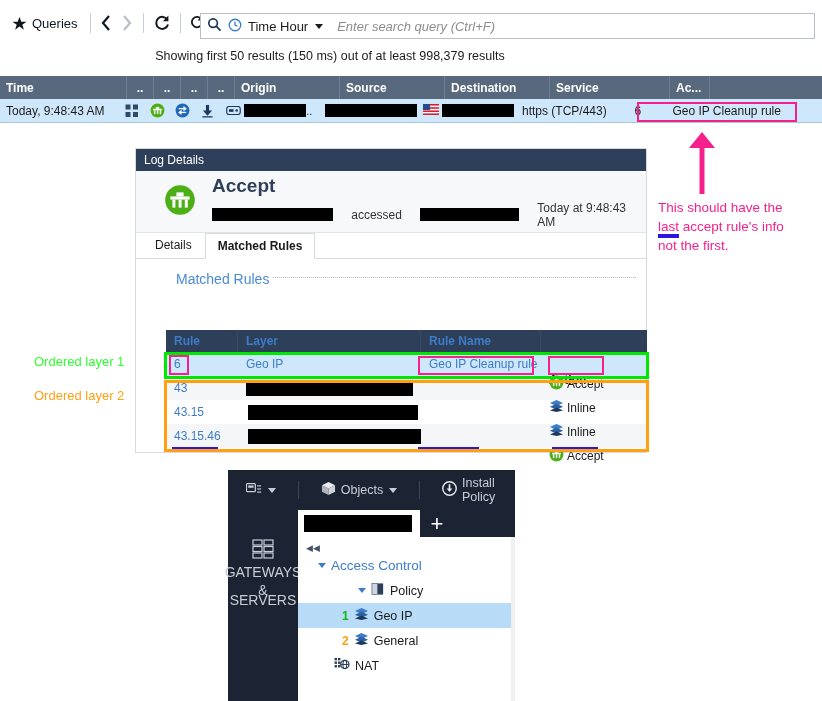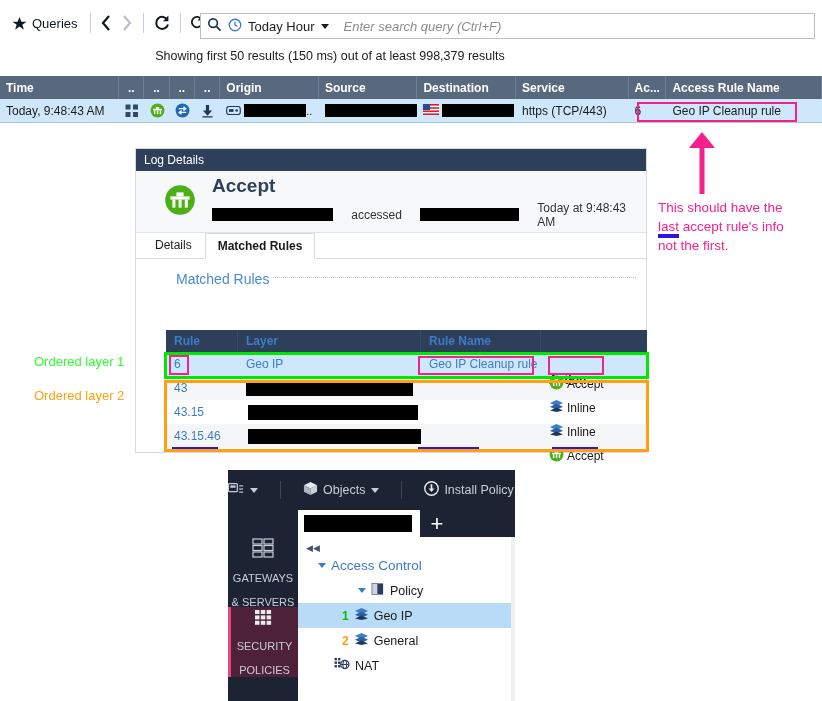--- a/index.html
+++ b/index.html
@@ -103,28 +103,28 @@
   .blue-ul{ position:absolute; height:5px; background:#2b17e0; }
 
   
   .anno-green{ position:absolute; color:#2eff2e; font-size:13px; white-space:nowrap; }
   .anno-orange{ position:absolute; color:#ffa013; font-size:13px; white-space:nowrap;}
   #anno-note{ position:absolute; left:658px; top:198px; width:164px; color:#f4218c; font-size:13.5px; line-height:19px;}
   #anno-note u{ text-decoration:none; border-bottom:4px solid #2b17e0; padding-bottom:0px;}
 
   
   #sc-panel{ position:absolute; left:228px; top:470px; width:287px; height:231px; background:#1c2333; }
-  #sc-toolbar{ height:40px; display:flex; align-items:center; gap:12px; color:#c9ced6; font-size:12.5px;}
+  #sc-toolbar{ height:40px; display:flex; align-items:center; padding-left:18px; gap:12px; color:#c9ced6; font-size:12.5px;}
   .sc-sep{ width:1px; height:18px; background:#3a445a; margin:0 10px;}
   .sc-item{ display:flex; align-items:center; gap:5px; cursor:pointer;}
   #sc-tabbar{ position:absolute; left:70px; top:40px; width:217px; height:27px; display:flex; align-items:center; }
   #sc-tab{ width:122px; height:27px; background:#ffffff; display:flex; align-items:center; padding-left:6px;}
   #sc-plus{ width:34px; height:27px; color:#fff; display:flex; align-items:center; justify-content:center; font-size:22px; cursor:pointer;}
   #sc-left{ position:absolute; left:0; top:67px; width:70px; height:164px; background:#1c2333; }
-  .sc-nav{ height:70px; display:flex; flex-direction:column; align-items:center; justify-content:center; gap:14px; color:#c9ced6; font-size:11px; text-align:center; line-height:10px; cursor:pointer;}
+  .sc-nav{ height:70px; display:flex; flex-direction:column; align-items:center; justify-content:center; gap:8px; color:#c9ced6; font-size:14px; text-align:center; line-height:10px; cursor:pointer;}
   .sc-nav.active{ background:#4d2238; border-left:3px solid #e8487f;}
   #sc-content{ position:absolute; left:70px; top:67px; width:217px; height:164px; background:#ffffff; }
   #sc-collapse{ color:#47526b; font-size:9px; padding:6px 0 0 8px; cursor:pointer;}
   .tree-row{ display:flex; align-items:center; height:25px; font-size:12.5px; gap:5px; }
   .tree-arrow{ width:0;height:0;border-left:4px solid transparent;border-right:4px solid transparent;border-top:5px solid #3d7cc9; }
   .tree-ac{ color:#3d7cc9; font-size:13.5px; padding-left:20px;}
   .tree-policy{ color:#1b1b1b; padding-left:36px;margin-left:24px;}
   .tree-leaf{ padding-left:44px; color:#1b1b1b;}
   .tree-leaf.sel{ background:#b8dcf7; }
   .num-green{ color:#0bb80b; font-weight:bold; font-size:12px;}
@@ -177,40 +177,39 @@
         <circle cx="6.5" cy="6.5" r="4.6" fill="none" stroke="#1b3a5c" stroke-width="1.8"></circle>
         <line x1="10" y1="10" x2="14.5" y2="14.5" stroke="#1b3a5c" stroke-width="2"></line>
       </svg>
   </span>
   <span class="clock-ico">
     <svg width="14" height="14" viewBox="0 0 16 16">
         <circle cx="8" cy="8" r="6.6" fill="none" stroke="#3d7cc9" stroke-width="1.5"></circle>
         <polyline points="8,4.2 8,8 10.8,9.4" fill="none" stroke="#3d7cc9" stroke-width="1.5"></polyline>
       </svg>
   </span>
-  <span class="lasthour">Today Hour</span>
+  <span class="lasthour">Time Hour</span>
   <span class="caret-dn"></span>
   <span class="search-ph">Enter search query (Ctrl+F)</span>
 </div>
 
 <div id="results-line">Showing first 50 results (150 ms) out of at least 998,379 results</div>
 
 <div id="log-table">
   <div id="log-head">
     <div class="c-time">Time</div>
     <div class="c-mini">..</div>
     <div class="c-mini">..</div>
     <div class="c-mini">..</div>
     <div class="c-mini">..</div>
     <div class="c-origin">Origin</div>
     <div class="c-source">Source</div>
     <div class="c-dest">Destination</div>
     <div class="c-service">Service</div>
     <div class="c-ac">Ac...</div>
-    <div class="c-arn">Access Rule Name</div>
   </div>
   <div id="log-row">
     <div class="c-time">Today, 9:48:43 AM</div>
     <div class="c-mini">
       <svg width="14" height="14" viewBox="0 0 14 14">
           <rect x="0.5" y="0.5" width="5" height="5" fill="#2e4a6b"></rect>
           <rect x="8" y="0.5" width="5" height="5" fill="#2e4a6b"></rect>
           <rect x="0.5" y="8" width="5" height="5" fill="#2e4a6b"></rect>
           <rect x="8" y="8" width="5" height="5" fill="#2e4a6b"></rect>
         </svg>
@@ -469,37 +468,20 @@
           <rect x="12" y="1" width="9" height="5" fill="none" stroke="#c9ced6" stroke-width="1.2"></rect>
           <rect x="1" y="7.5" width="9" height="5" fill="none" stroke="#c9ced6" stroke-width="1.2"></rect>
           <rect x="12" y="7.5" width="9" height="5" fill="none" stroke="#c9ced6" stroke-width="1.2"></rect>
           <rect x="1" y="14" width="9" height="5" fill="none" stroke="#c9ced6" stroke-width="1.2"></rect>
           <rect x="12" y="14" width="9" height="5" fill="none" stroke="#c9ced6" stroke-width="1.2"></rect>
         </svg>
       </span>
       <span>GATEWAYS</span>
       <span>&amp; SERVERS</span>
     </div>
-    <div class="sc-nav active">
-      <span>
-        <svg width="22" height="17" viewBox="0 0 22 17">
-          <rect x="1" y="1" width="4.5" height="4" fill="#e8eaee"></rect>
-            <rect x="6.8" y="1" width="4.5" height="4" fill="#e8eaee"></rect>
-            <rect x="12.6" y="1" width="4.5" height="4" fill="#e8eaee"></rect>
-          <rect x="1" y="6.4" width="4.5" height="4" fill="#e8eaee"></rect>
-            <rect x="6.8" y="6.4" width="4.5" height="4" fill="#e8eaee"></rect>
-            <rect x="12.6" y="6.4" width="4.5" height="4" fill="#e8eaee"></rect>
-          <rect x="1" y="11.8" width="4.5" height="4" fill="#e8eaee"></rect>
-            <rect x="6.8" y="11.8" width="4.5" height="4" fill="#e8eaee"></rect>
-            <rect x="12.6" y="11.8" width="4.5" height="4" fill="#e8eaee"></rect>
-        </svg>
-      </span>
-      <span>SECURITY</span>
-      <span>POLICIES</span>
-    </div>
   </div>
 
   <div id="sc-content">
     <div id="sc-collapse">◀◀</div>
     <div class="tree-row tree-ac">
       <span class="tree-arrow"></span>
       <span>Access Control</span>
     </div>
     <div class="tree-row tree-policy">
       <span class="tree-arrow"></span>

